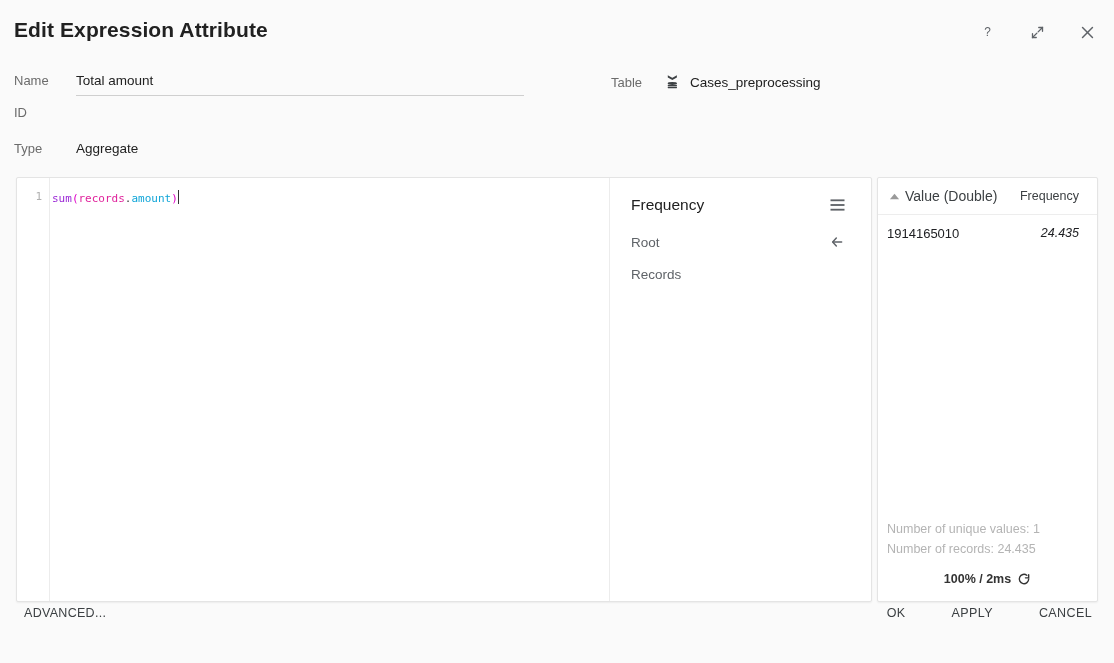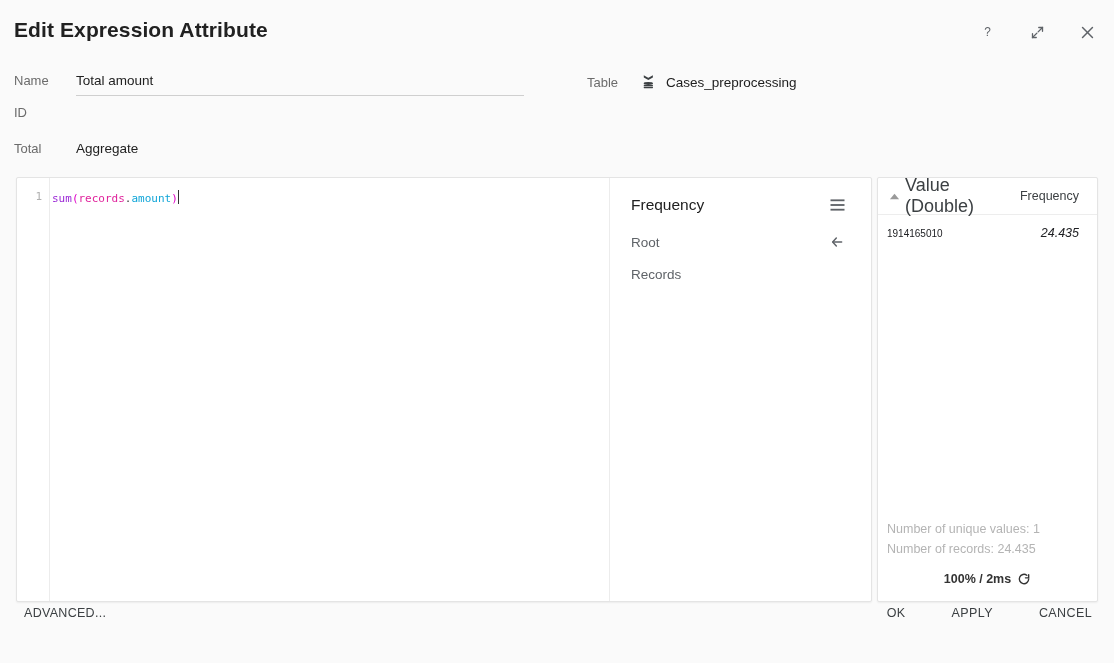--- a/index.html
+++ b/index.html
@@ -60,21 +60,21 @@
     width: 20px; height: 20px;
     display: flex; align-items: center; justify-content: center;
     color: #707070; cursor: pointer;
   }
   .static-value { font-size: 13.5px; color: #212121; }
 
   .table-row {
     position: absolute; left: 587px; top: 12px;
     display: flex; align-items: center;
   }
-  .table-row .field-label { width: 54px; }
+  .table-row .field-label { width: 54px; margin-left: 24px; }
   .table-icon { margin-right: 9px; display: flex; align-items: center; color: #3c4043; }
   .table-name { font-size: 13.5px; color: #212121; }
 
   
   .panel {
     position: absolute;
     background: #ffffff;
     border: 1px solid #e4e4e4;
     border-radius: 2px;
     box-shadow: 0 1px 2px rgba(0,0,0,0.06);
@@ -140,30 +140,30 @@
     position: absolute; left: 0; top: 0; right: 0; height: 37px;
     display: flex; align-items: center;
     padding: 0 18px 0 9px;
     border-bottom: 1px solid #ededed;
   }
   .sort-caret {
     width: 14px; flex: none;
     display: flex; align-items: center; justify-content: center;
     color: #9a9a9a; margin-right: 4px; cursor: pointer;
   }
-  .col-value { font-size: 18px; color: #3c4043; flex: 1; }
+  .col-value { font-size: 14px; color: #3c4043; flex: 1; }
   .col-freq  { font-size: 12.5px; color: #3c4043; }
 
   .stats-row {
     position: absolute; left: 0; top: 44px; right: 0; height: 22px;
     display: flex; align-items: center;
     padding: 0 18px 0 9px;
     cursor: default;
   }
-  .cell-value { font-size: 10px; color: #202124; flex: 1; }
+  .cell-value { font-size: 13px; color: #202124; flex: 1; }
   .cell-freq  { font-size: 12.5px; color: #202124; font-style: italic; }
 
   .stats-footer { position: absolute; left: 0; right: 0; bottom: 0; height: 100px; }
   .stat-line {
     position: absolute; left: 9px;
     font-size: 12.5px; color: #b4b4b4; white-space: nowrap;
   }
   .stat-unique { bottom: 65px; }
   .stat-records { bottom: 45px; }
   .perf-line {
@@ -233,21 +233,21 @@
       <div class="field-value-wrap">
         <input class="field-input underline-solid" value="Total amount" style="">
       </div>
     </div>
 
     <div class="field-row" style="left:14px; top:43px;">
       <div class="field-label">ID</div>
     </div>
 
     <div class="field-row" style="left:14px; top:79px;">
-      <div class="field-label">Total</div>
+      <div class="field-label">Type</div>
       <div class="static-value">Aggregate</div>
     </div>
 
     <div class="table-row">
       <div class="field-label">Table</div>
       <span class="table-icon">
         <svg width="16" height="16" viewBox="0 0 24 24" fill="currentColor">
           <path d="M5 3.2l6 3.4 6-3.4v1.5l-6 3.4-6-3.4z" fill="none" stroke="currentColor" stroke-width="1.6"></path>
           <ellipse cx="11" cy="14.2" rx="7" ry="2.2"></ellipse>
           <rect x="4" y="16.6" width="14" height="1.9" rx="0.8"></rect>

